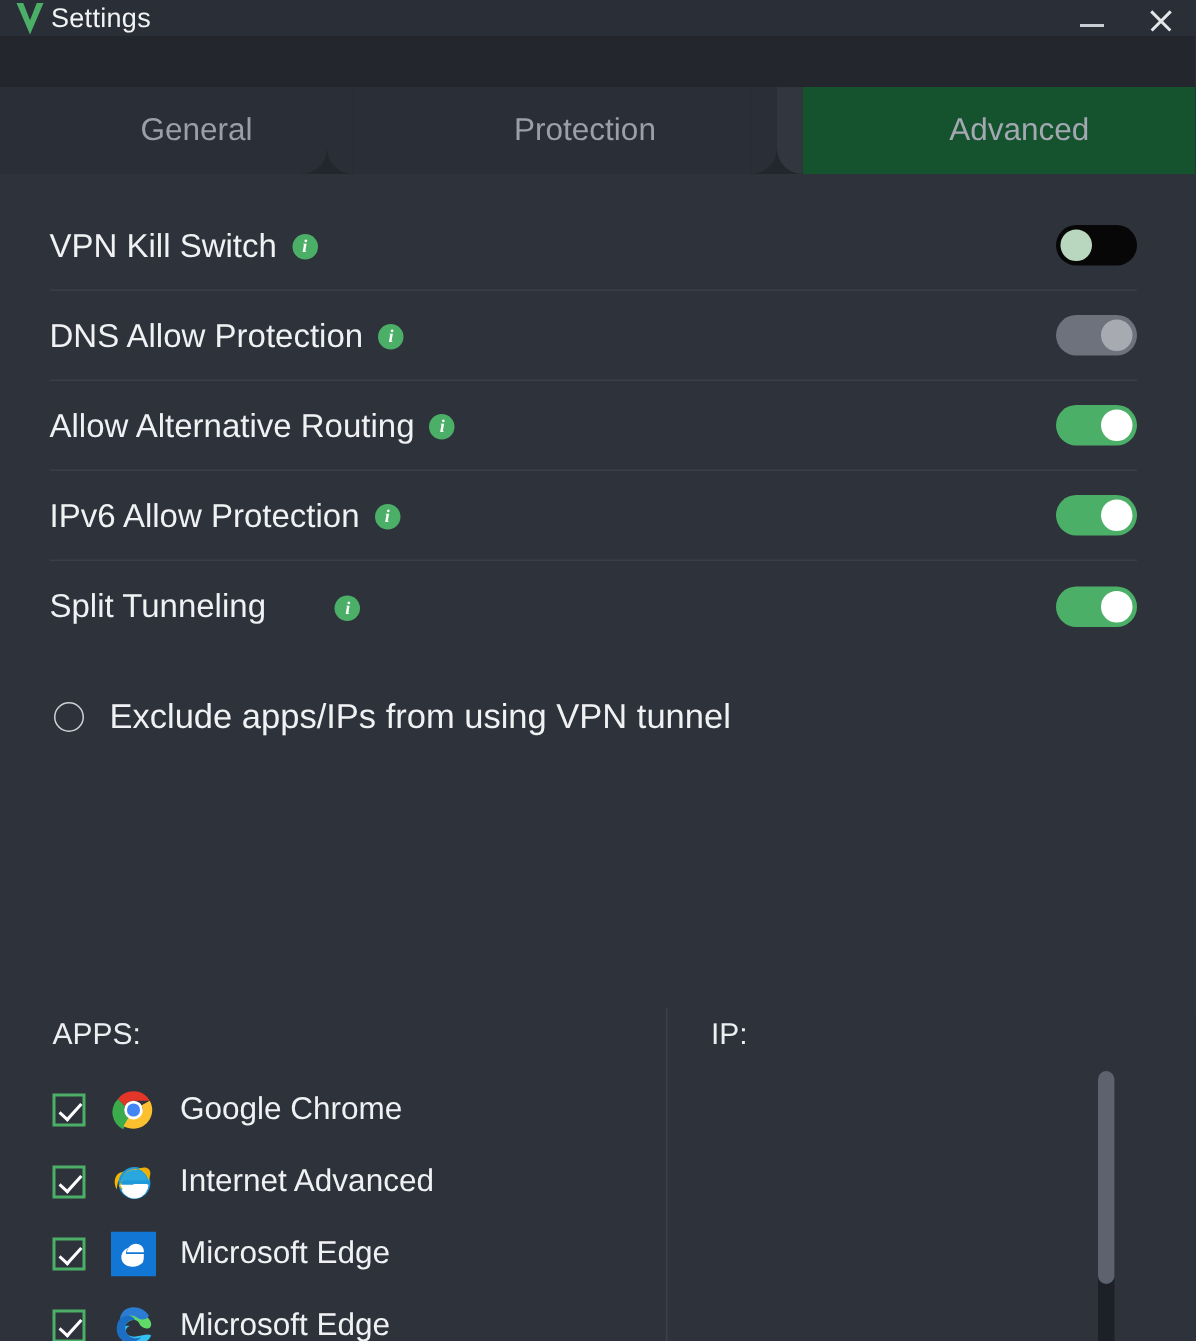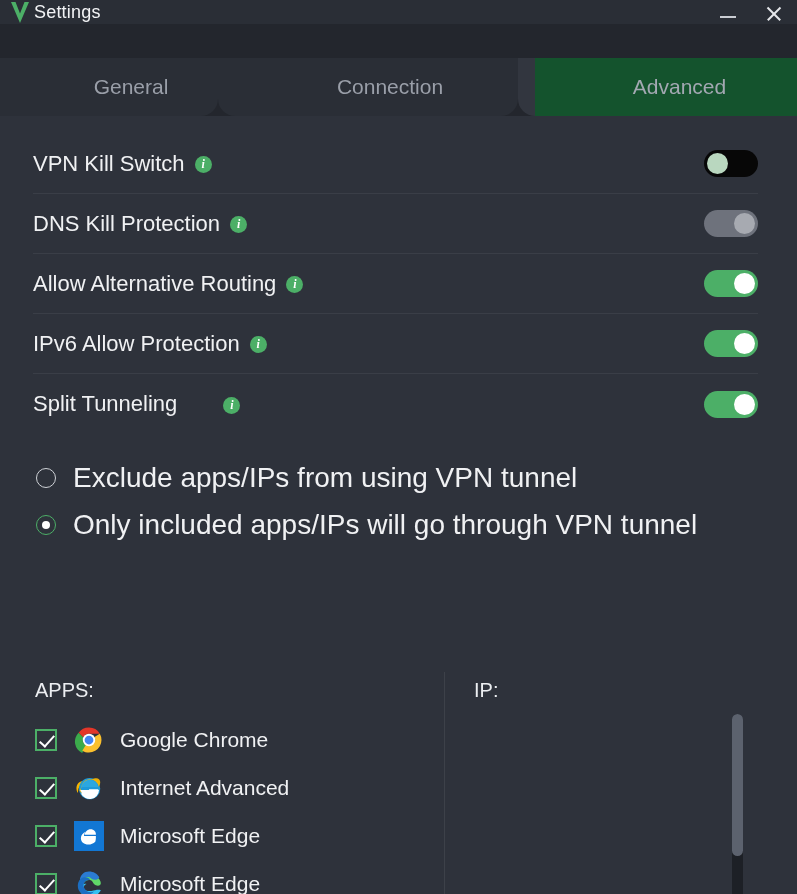--- a/index.html
+++ b/index.html
@@ -225,21 +225,21 @@
     content: "";
     position: absolute;
     left: 50%; top: 50%;
     transform: translate(-50%, -50%);
     width: 8px; height: 8px;
     border-radius: 50%;
     background: #ffffff;
   }
   .radio-label {
     color: #f0f1f3;
-    font-size: 28px;
+    font-size: 23px;
   }
 
   
   .col-divider {
     position: absolute;
     left: 444px; top: 556px;
     width: 1px; height: 338px;
     background: #3d4149;
   }
   .col-head {
@@ -326,21 +326,21 @@
       </div>
     </div>
   </div>
 
   <div class="tabstrip">
     <div class="tabs-row">
       <div class="tab inactive tab-gen">
         <span class="tab-label">General</span>
       </div>
       <div class="tab inactive tab-conn">
-        <span class="tab-label">Connection</span>
+        <span class="tab-label">Protection</span>
       </div>
       <div class="tab active tab-adv">
         <span class="tab-label">Advanced</span>
       </div>
       <div class="notch notch-1"></div>
       <div class="notch notch-2"></div>
     </div>
   </div>
 
   <div class="content">
@@ -349,21 +349,21 @@
 
       <div class="trow">
         <span class="trow-label">VPN Kill Switch</span>
         <span class="info-icon">i</span>
         <div class="toggle off-dark">
           <span class="knob"></span>
         </div>
       </div>
 
       <div class="trow">
-        <span class="trow-label">DNS Kill Protection</span>
+        <span class="trow-label">DNS Allow Protection</span>
         <span class="info-icon">i</span>
         <div class="toggle disabled">
           <span class="knob"></span>
         </div>
       </div>
 
       <div class="trow">
         <span class="trow-label">Allow Alternative Routing</span>
         <span class="info-icon">i</span>
         <div class="toggle on">
@@ -386,24 +386,20 @@
           <span class="knob"></span>
         </div>
       </div>
 
     </div>
 
     <div class="radios">
       <div class="radio-row">
         <span class="radio"></span>
         <span class="radio-label">Exclude apps/IPs from using VPN tunnel</span>
-      </div>
-      <div class="radio-row">
-        <span class="radio checked"></span>
-        <span class="radio-label">Only included apps/IPs will go through VPN tunnel</span>
       </div>
     </div>
 
     <div class="col-head apps-head">APPS:</div>
     <div class="col-head ip-head">IP:</div>
     <div class="col-divider"></div>
 
     <div class="app-list">
 
       <div class="app-item">

